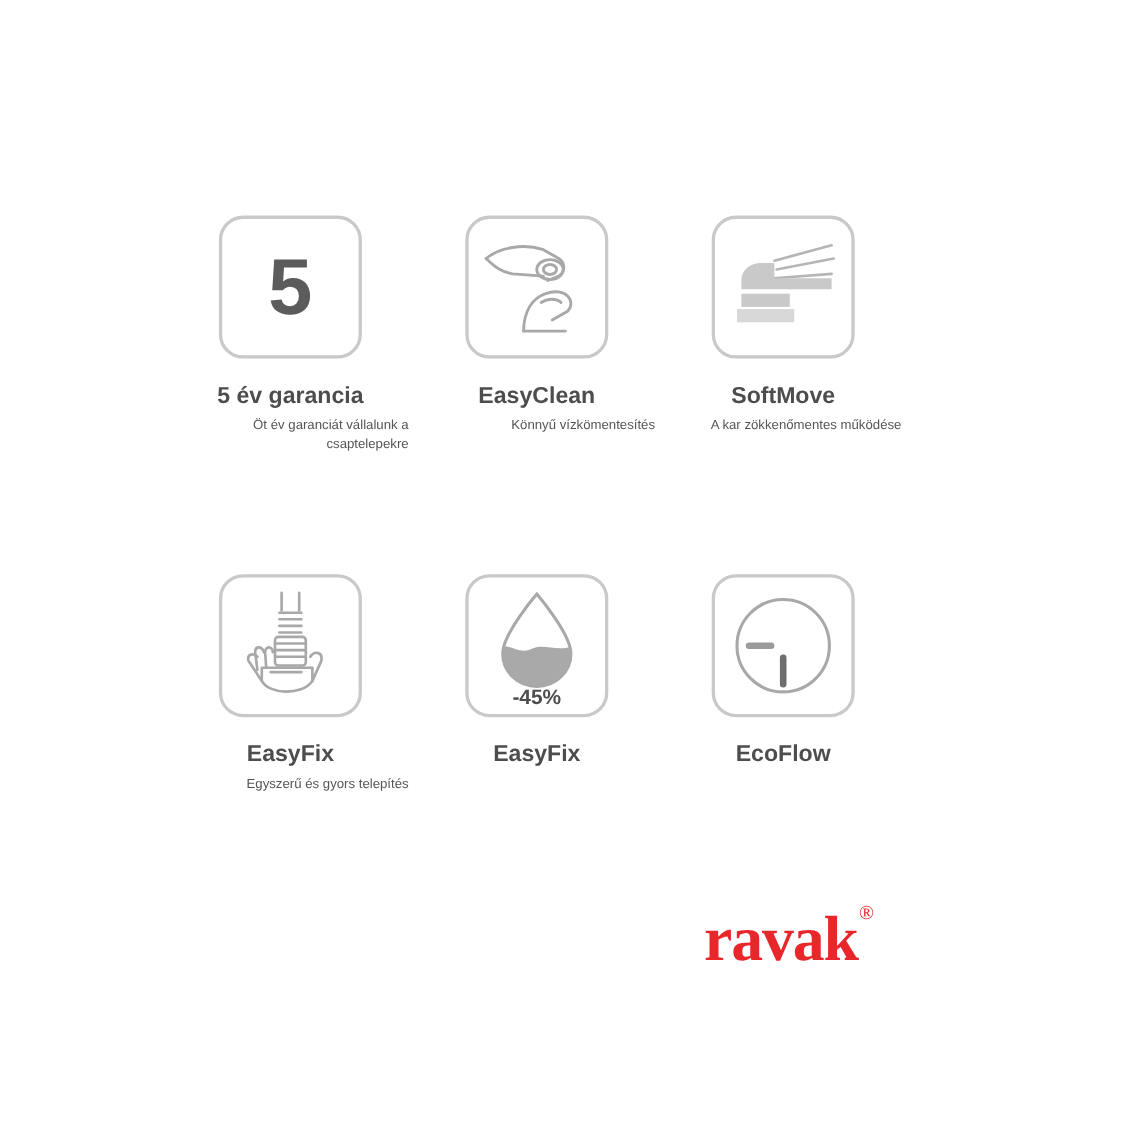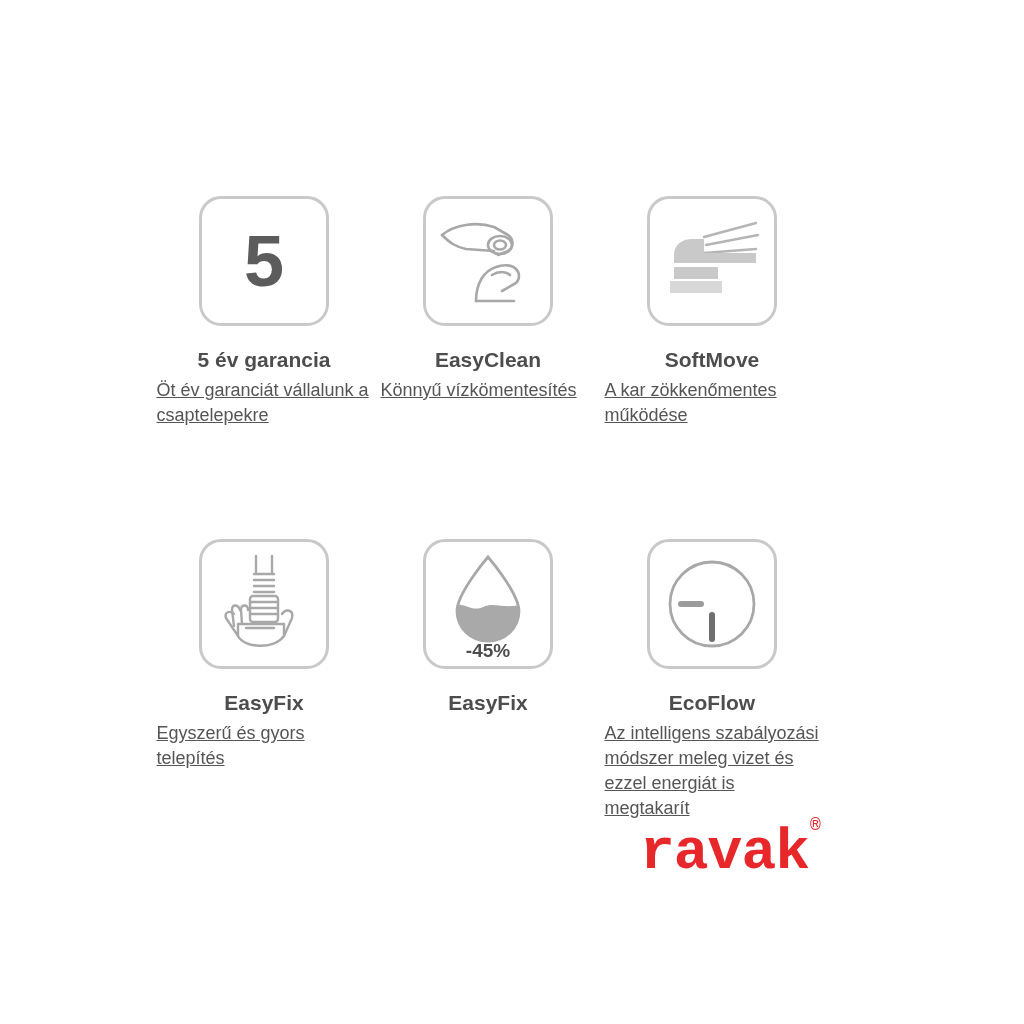--- a/index.html
+++ b/index.html
@@ -53,43 +53,42 @@
   .feature-title {
     margin-top: 22px;
     font-size: 21px;
     font-weight: bold;
     color: #4d4d4d;
     text-align: right;
     line-height: 1.15;
   }
   .feature-desc {
     margin-top: 6px;
-    font-size: 18px;
+    font-size: 12px;
     color: #555555;
-    text-align: left;
+    text-align: right;
     line-height: 1.4;
     width: 215px;
-    text-decoration: underline;
   }
   .big-five {
     font-size: 72px;
     font-weight: bold;
     color: #5c5c5c;
     line-height: 1;
     font-family: "Liberation Sans", sans-serif;
   }
   .logo {
     position: absolute;
     left: 640px;
     top: 820px;
     font-size: 58px;
     font-weight: bold;
     color: #e8272b;
     letter-spacing: -1px;
-    font-family: Liberation Mono, monospace;
+    font-family: Liberation Serif, serif;
   }
   .logo sup {
     font-size: 18px;
     vertical-align: super;
     font-weight: normal;
     top: -18px;
     position: relative;
     margin-left: 1px;
   }
   svg { display: block; }
@@ -197,20 +196,19 @@
       <div class="icon-box">
         <span>
           <svg width="104" height="104" viewBox="0 0 104 104">
             <circle cx="52" cy="52" r="42" fill="none" stroke="#a8a8a8" stroke-width="2.8"></circle>
             <rect x="18" y="49" width="26" height="6" rx="3" fill="#9b9b9b"></rect>
             <rect x="49" y="60" width="6" height="30" rx="3" fill="#6e6e6e"></rect>
           </svg>
         </span>
       </div>
       <div class="feature-title">EcoFlow</div>
-      <div class="feature-desc">Az intelligens szabályozási módszer meleg vizet és ezzel energiát is megtakarít</div>
     </div>
 
   </div>
 
   <div class="logo"><span>ravak</span><sup>®</sup></div>
 
 </div>
 
 </body></html>

